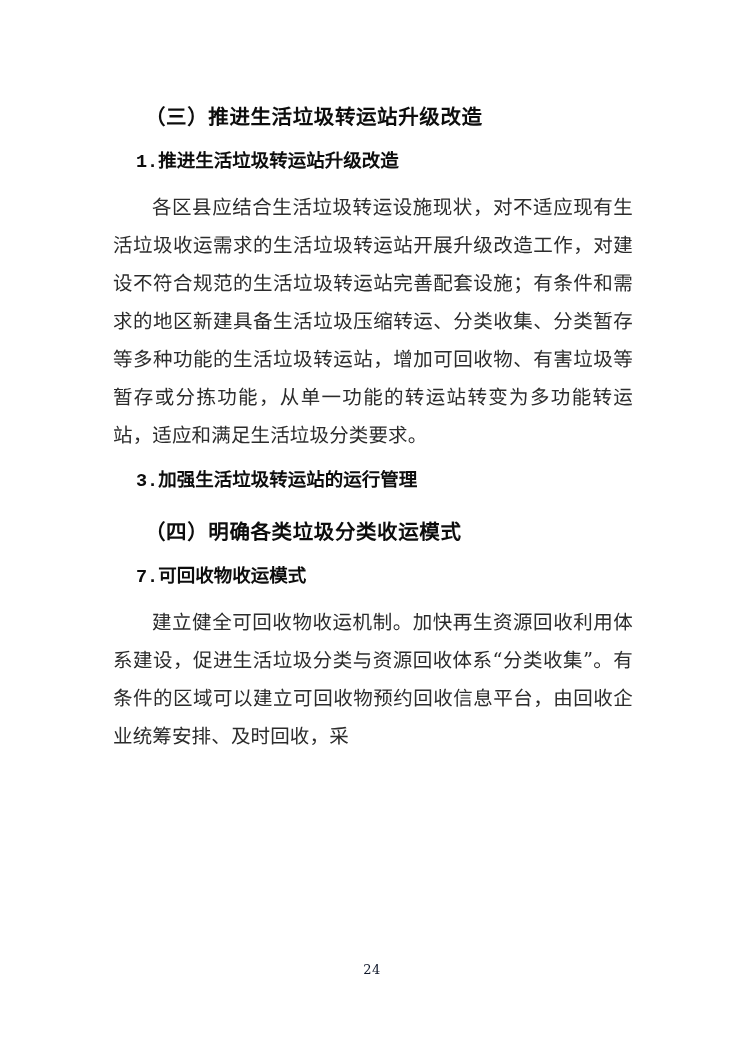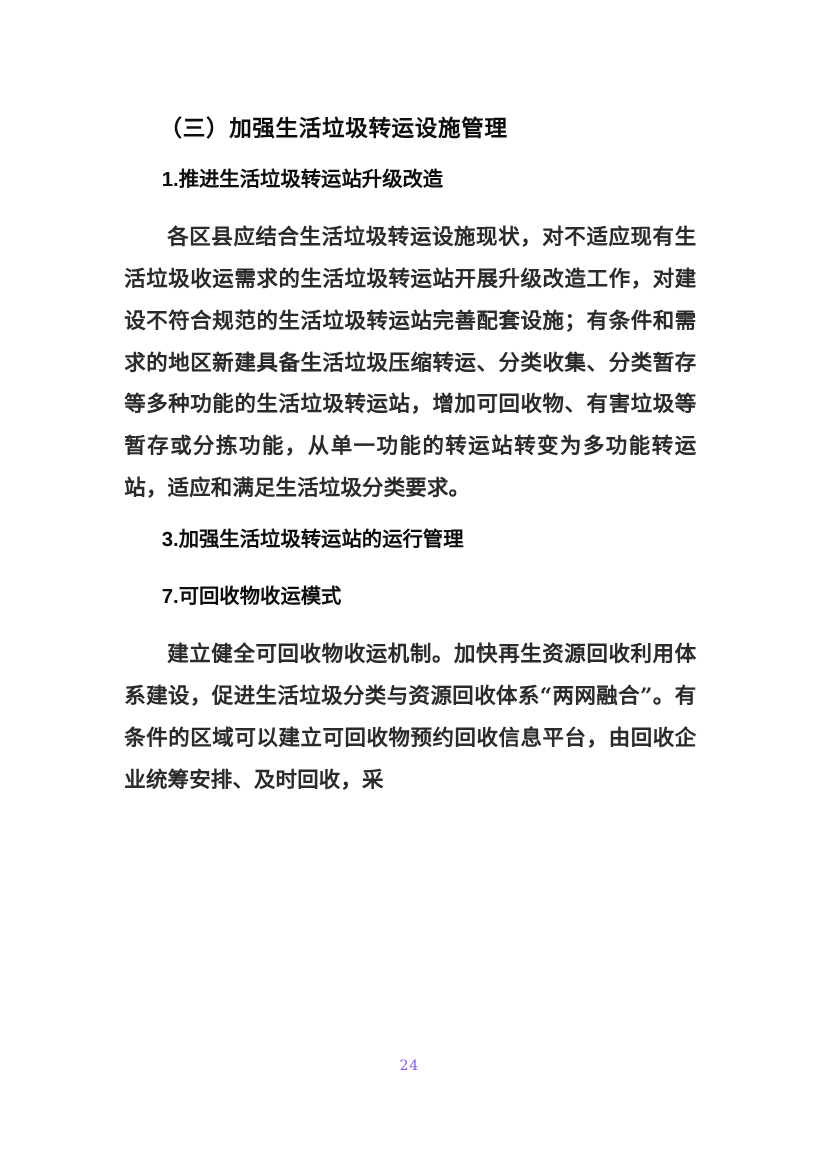--- a/index.html
+++ b/index.html
@@ -36,37 +36,37 @@
     letter-spacing: 0.6px;
     text-indent: 32px;
     margin: 0;
     padding: 0;
     color: #0d0d0d;
     white-space: nowrap;
   }
 
   
   .heading-2 {
-    font-family: Liberation Sans, sans-serif;
+    font-family: Liberation Mono, monospace;
     font-size: 18.5px;
     font-weight: 700;
     line-height: 36px;
     letter-spacing: 0px;
     text-indent: 18px;
-    margin: 16px;
+    margin: 5px;
     padding: 0;
     color: #0d0d0d;
     white-space: nowrap;
   }
 
   
   .body-par {
     font-family: "DejaVu Serif", "Liberation Serif", serif;
     font-size: 19.5px;
-    font-weight: 700;
+    font-weight: 400;
     line-height: 38px;
     letter-spacing: 0.15px;
     text-indent: 39px;
     text-align: justify;
     text-justify: inter-character;
     margin: 0;
     padding: 0;
     color: #2b2b2b;
   }
 
@@ -78,42 +78,43 @@
 
   
   .page-number {
     position: absolute;
     left: 0;
     right: 0;
     top: 962px;
     text-align: center;
     font-family: "DejaVu Serif", "Liberation Serif", serif;
     font-size: 13px;
-    color: #8b5cf6;
+    color: #0f172a;
     letter-spacing: 0.5px;
   }
 </style>
 </head>
 <body>
 
 <div class="page">
 
   <div class="content">
 
-    <h2 class="heading-1 sp-h1-before">（三）加强生活垃圾转运设施管理</h2>
+    <h2 class="heading-1 sp-h1-before">（三）推进生活垃圾转运站升级改造</h2>
 
     <h3 class="heading-2 sp-h2">1.推进生活垃圾转运站升级改造</h3>
 
     <p class="body-par sp-par">各区县应结合生活垃圾转运设施现状，对不适应现有生活垃圾收运需求的生活垃圾转运站开展升级改造工作，对建设不符合规范的生活垃圾转运站完善配套设施；有条件和需求的地区新建具备生活垃圾压缩转运、分类收集、分类暂存等多种功能的生活垃圾转运站，增加可回收物、有害垃圾等暂存或分拣功能，从单一功能的转运站转变为多功能转运站，适应和满足生活垃圾分类要求。</p>
 
     <h3 class="heading-2 sp-h2">3.加强生活垃圾转运站的运行管理</h3>
 
 
+    <h2 class="heading-1 sp-h1">（四）明确各类垃圾分类收运模式</h2>
 
     <h3 class="heading-2 sp-h2">7.可回收物收运模式</h3>
 
-    <p class="body-par sp-par">建立健全可回收物收运机制。加快再生资源回收利用体系建设，促进生活垃圾分类与资源回收体系“两网融合”。有条件的区域可以建立可回收物预约回收信息平台，由回收企业统筹安排、及时回收，采</p>
+    <p class="body-par sp-par">建立健全可回收物收运机制。加快再生资源回收利用体系建设，促进生活垃圾分类与资源回收体系“分类收集”。有条件的区域可以建立可回收物预约回收信息平台，由回收企业统筹安排、及时回收，采</p>
 
   </div>
 
   <div class="page-number">24</div>
 
 </div>
 
 </body></html>

